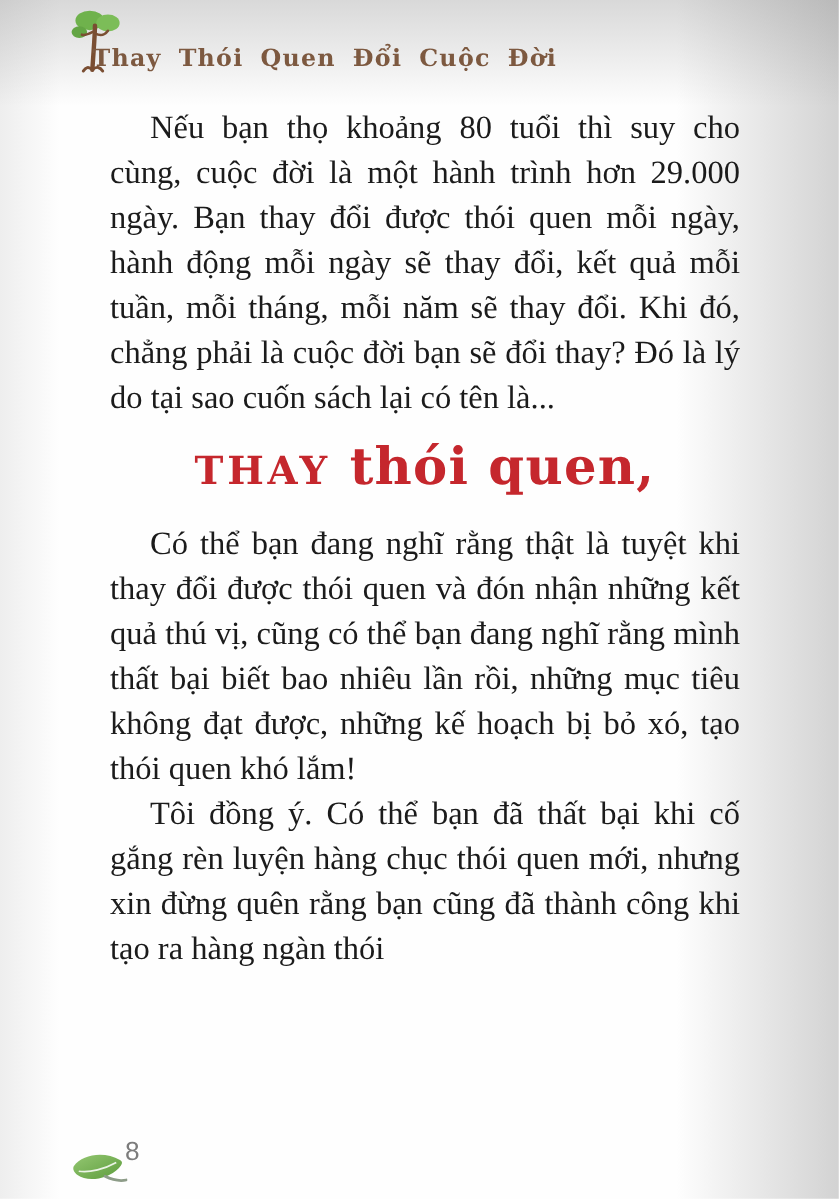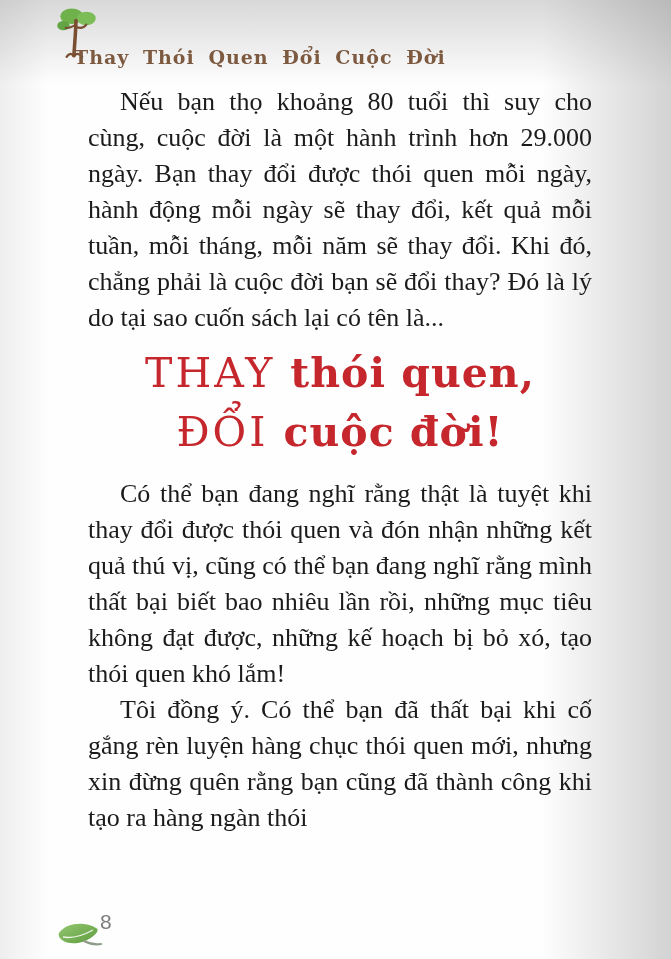--- a/index.html
+++ b/index.html
@@ -13,21 +13,21 @@
       linear-gradient(to left,  rgba(110,110,110,0.30) 0px, rgba(255,255,255,0) 130px),
       linear-gradient(to right, rgba(140,140,140,0.14) 0px, rgba(255,255,255,0) 48px),
       #fefefe;
   }
   .page { position: absolute; inset: 0; }
 
   
   .page-header { position: absolute; left: 56px; top: 6px; height: 58px; }
   .tree-icon { position: absolute; left: 0; top: 2px; width: 42px; height: 52px; }
   .book-title {
-    position: absolute; left: 18px; top: 40px;
+    position: absolute; left: 18px; top: 30px;
     white-space: nowrap;
     font-family: "DejaVu Serif", serif;
     font-weight: bold;
     font-size: 19px;
     letter-spacing: 1px;
     word-spacing: 6px;
     color: #7d5940;
   }
 
   
@@ -45,21 +45,21 @@
   .body-par.no-indent { text-indent: 0; }
 
   
   .chapter-heading {
     text-align: center;
     color: #c5272d;
     margin: 12px 0 10px 0;
     font-family: "DejaVu Serif", serif;
   }
   .chapter-line { line-height: 50px; white-space: nowrap; }
-  .chapter-lead  { font-weight: normal; font-size: 41px; letter-spacing: 3px; }
+  .chapter-lead  { font-weight: bold; font-size: 31px; letter-spacing: 3px; }
   .chapter-rest  { font-weight: bold; font-size: 41px; letter-spacing: 1px; margin-left: 10px; }
 
   
   .page-footer { position: absolute; left: 56px; top: 908px; height: 48px; }
   .leaf-icon { position: absolute; left: 0; top: 12px; width: 46px; height: 32px; }
   .page-number {
     position: absolute; left: 44px; top: 2px;
     font-family: "Liberation Sans", sans-serif;
     font-size: 21px;
     color: #7c7c7c;
@@ -85,24 +85,20 @@
   </div>
 
   <div class="page-body">
     <p class="body-par">Nếu bạn thọ khoảng 80 tuổi thì suy cho cùng, cuộc đời là một hành trình hơn 29.000 ngày. Bạn thay đổi được thói quen mỗi ngày, hành động mỗi ngày sẽ thay đổi, kết quả mỗi tuần, mỗi tháng, mỗi năm sẽ thay đổi. Khi đó, chẳng phải là cuộc đời bạn sẽ đổi thay? Đó là lý do tại sao cuốn sách lại có tên là...</p>
 
     <div class="chapter-heading">
       <div class="chapter-line">
         <span class="chapter-lead">THAY</span>
         <span class="chapter-rest">thói quen,</span>
       </div>
-      <div class="chapter-line">
-        <span class="chapter-lead">ĐỔI</span>
-        <span class="chapter-rest">cuộc đời!</span>
-      </div>
     </div>
 
     <p class="body-par">Có thể bạn đang nghĩ rằng thật là tuyệt khi thay đổi được thói quen và đón nhận những kết quả thú vị, cũng có thể bạn đang nghĩ rằng mình thất bại biết bao nhiêu lần rồi, những mục tiêu không đạt được, những kế hoạch bị bỏ xó, tạo thói quen khó lắm!</p>
     <p class="body-par">Tôi đồng ý. Có thể bạn đã thất bại khi cố gắng rèn luyện hàng chục thói quen mới, nhưng xin đừng quên rằng bạn cũng đã thành công khi tạo ra hàng ngàn thói</p>
   </div>
 
   <div class="page-footer">
     <svg class="leaf-icon" viewBox="0 0 46 30" xmlns="http://www.w3.org/2000/svg">
       <defs>
         <linearGradient id="leafgrad" x1="0" y1="0" x2="1" y2="1">

